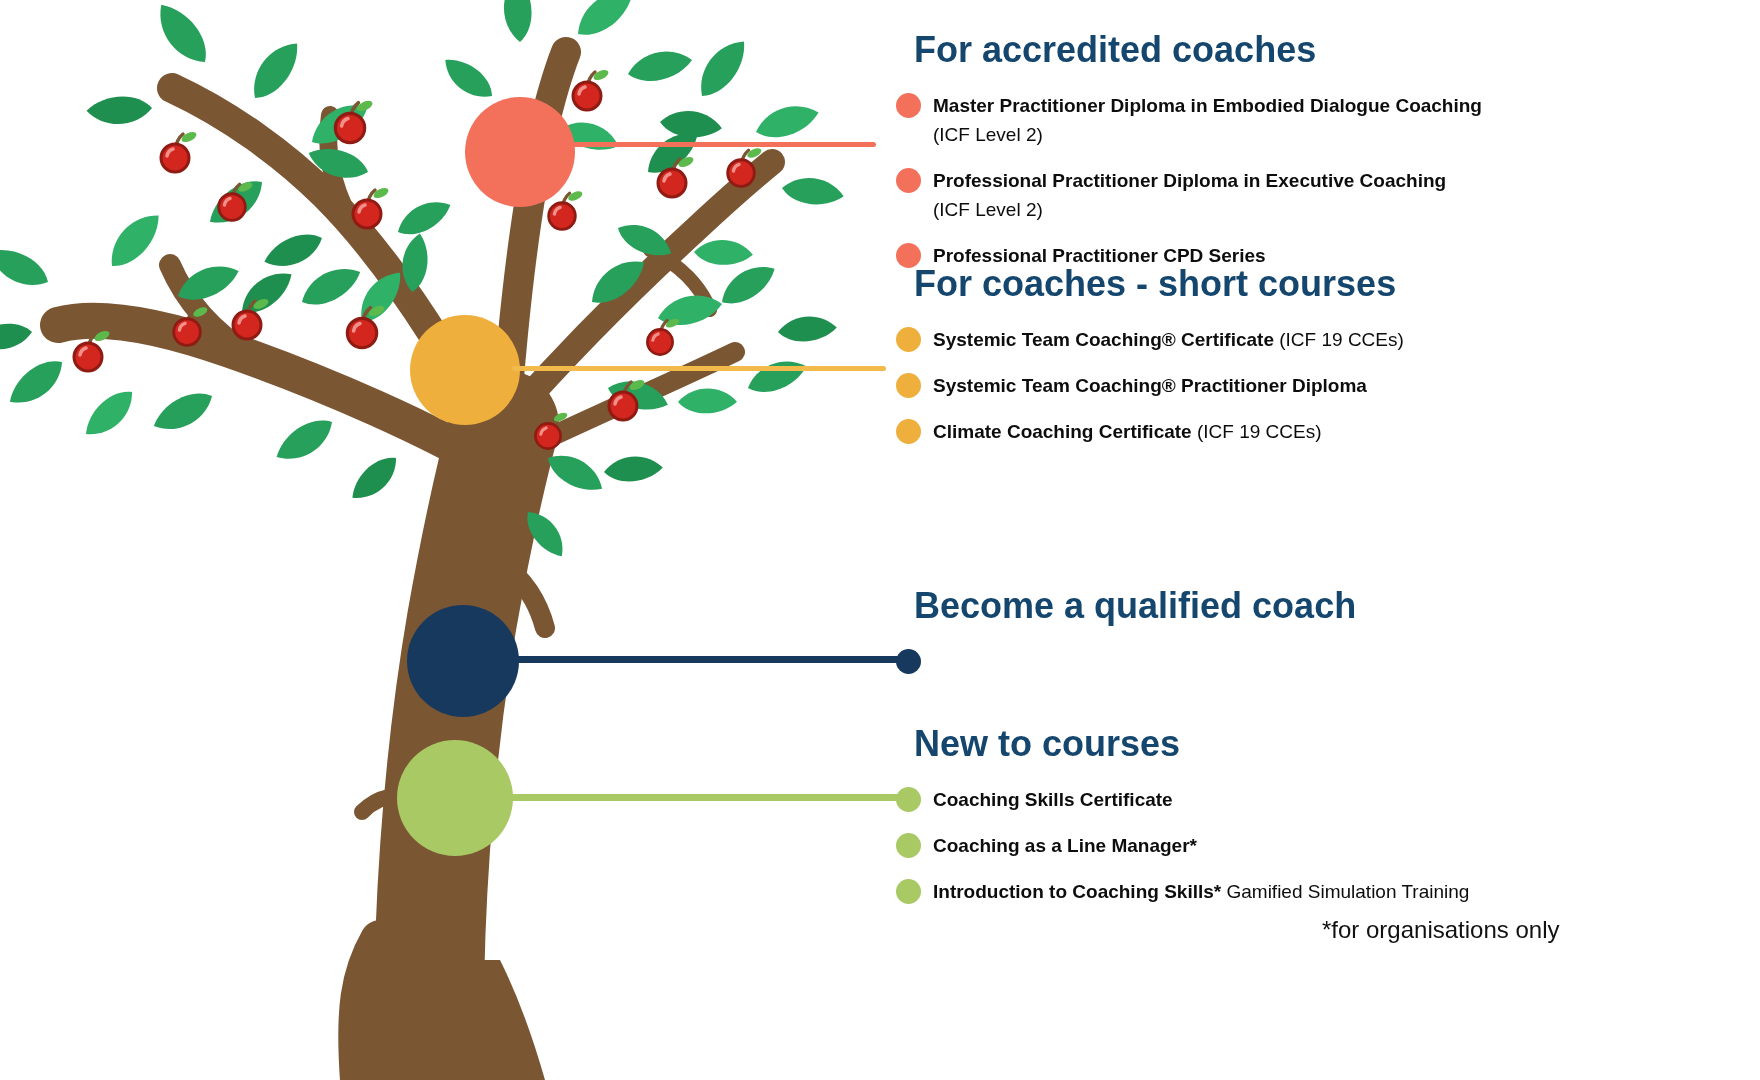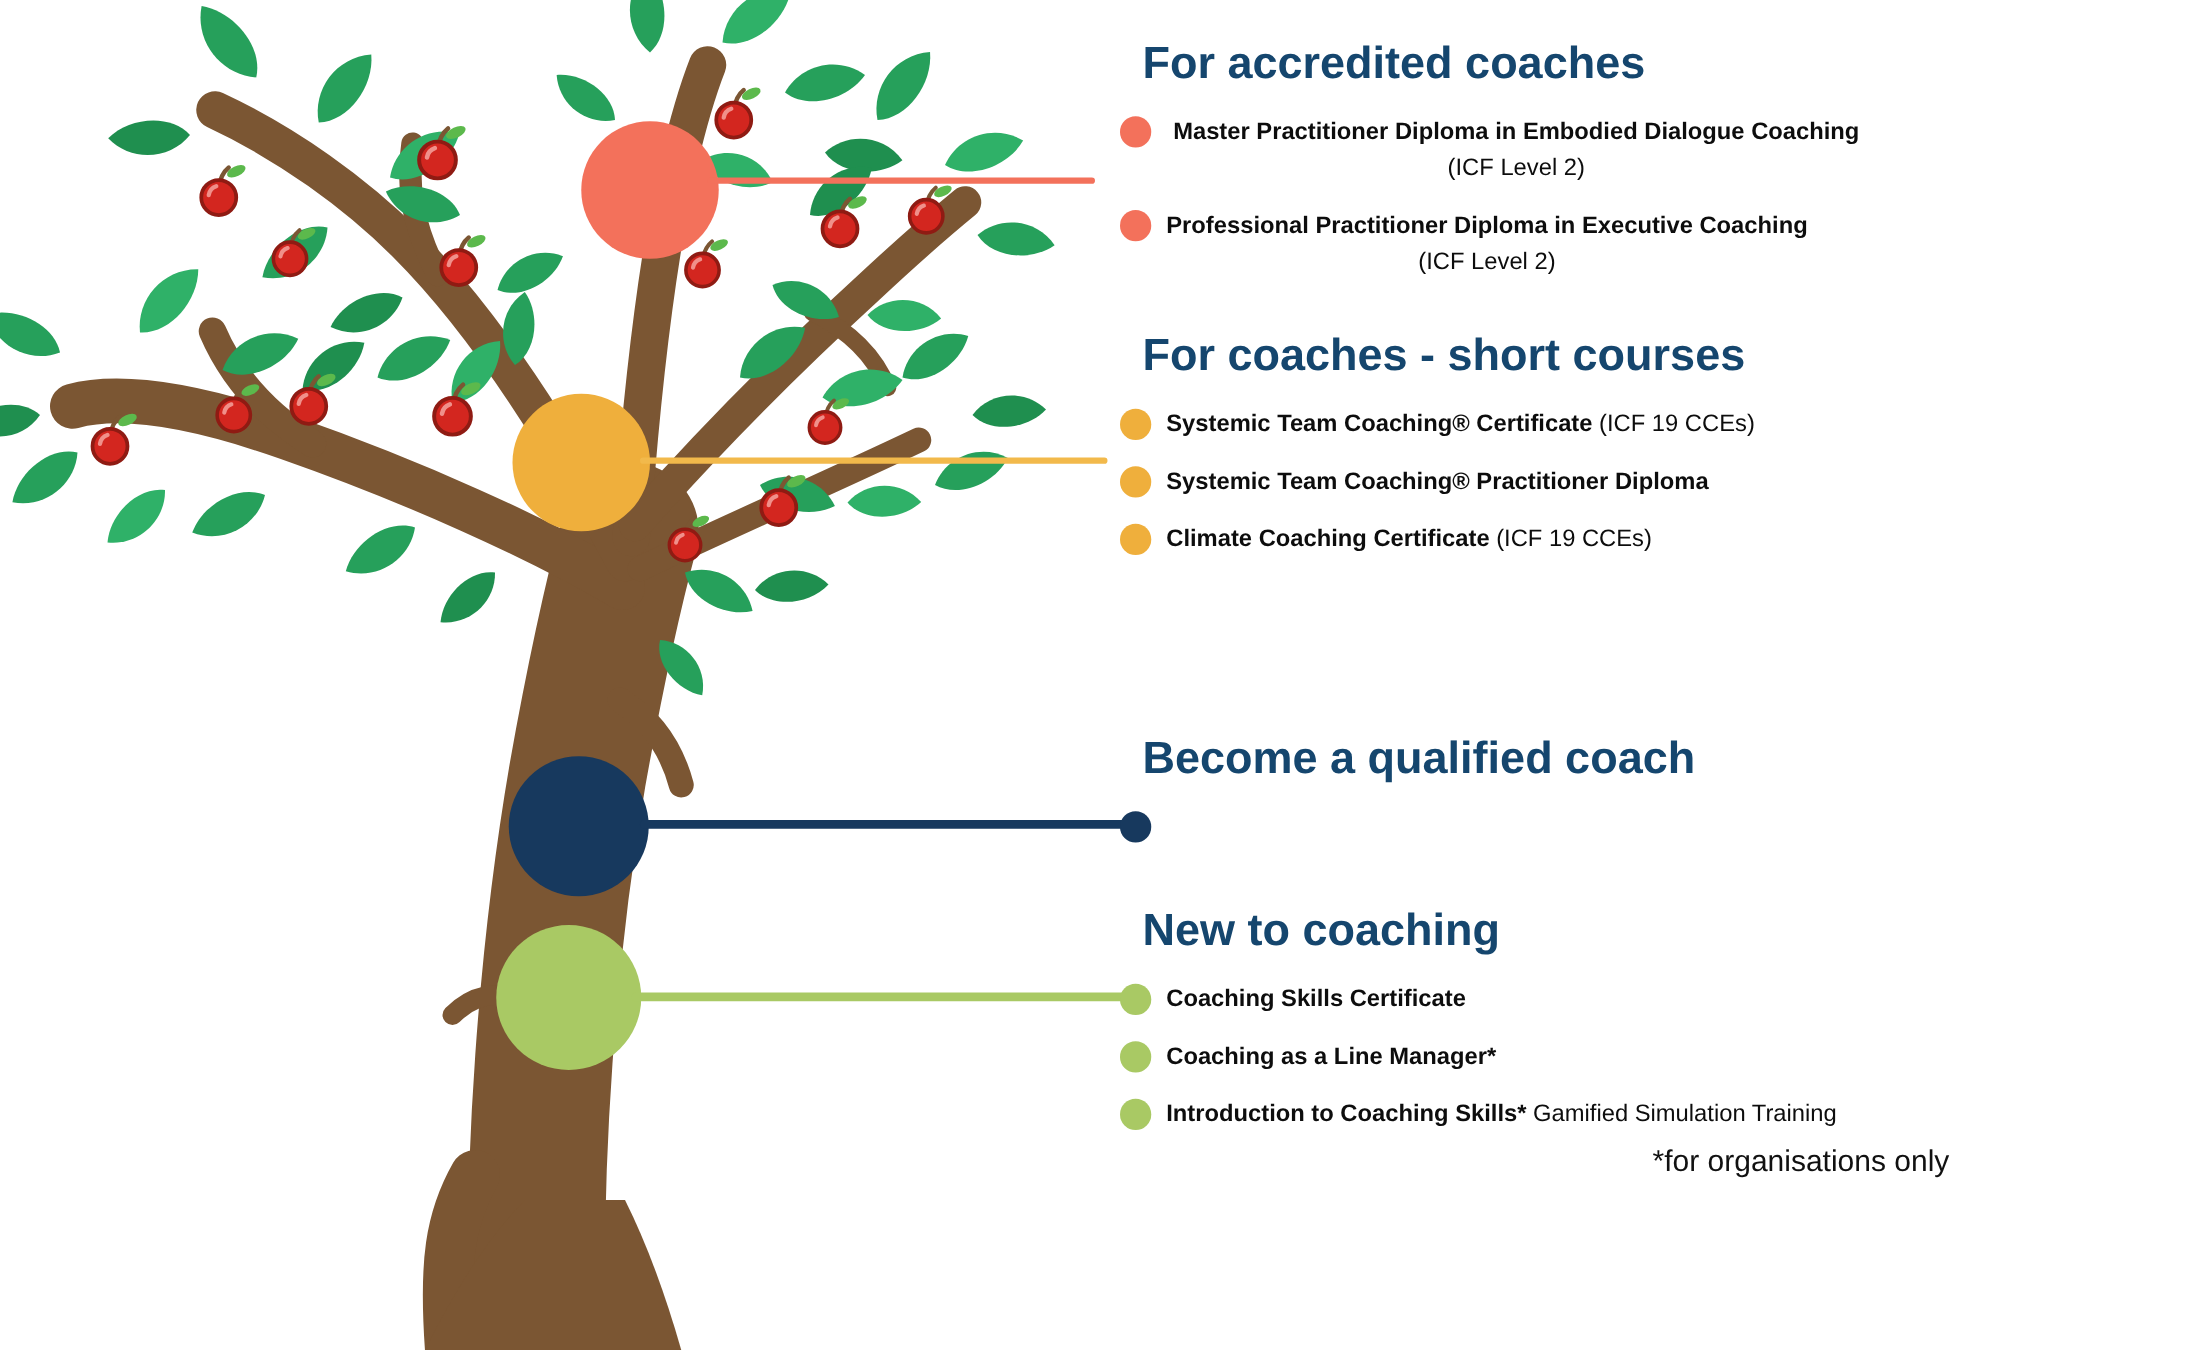--- a/index.html
+++ b/index.html
@@ -21,21 +21,21 @@
   #section-accredited { top: 28px; }
   #section-short      { top: 262px; }
   #section-qualified  { top: 584px; }
   #section-new        { top: 722px; }
 
   .section-title {
     margin: 0 0 0 34px; font-size: 36px; line-height: 44px;
     font-weight: bold; color: #15466E;
   }
   .items { margin-top: 19px; display: flex; flex-direction: column; gap: 17px; }
-  .item { display: flex; align-items: flex-start; padding-left: 16px; text-align: center; }
+  .item { display: flex; align-items: flex-start; padding-left: 16px; }
   .dot { flex: 0 0 auto; width: 25px; height: 25px; border-radius: 50%; margin: 2px 12px 0 0; }
   .dot.coral { background: #F3715B; }
   .dot.gold  { background: #EFAF3C; }
   .dot.navy  { background: #17395E; }
   .dot.green { background: #A9C964; }
   .item-text { font-size: 19px; line-height: 29px; color: #0d0d0d; max-width: 585px; }
   .item-text b { font-weight: bold; }
   .w560 { max-width: 560px; }
   .w600 { max-width: 600px; }
   .block-reg .reg { display: block; }
@@ -155,20 +155,24 @@
     <h2 class="section-title">For accredited coaches</h2>
     <div class="items">
       <div class="item">
         <span class="dot coral"></span>
         <span class="item-text w560"><b>Master Practitioner Diploma in Embodied Dialogue Coaching</b><span class="reg"> (ICF Level 2)</span></span>
       </div>
       <div class="item">
         <span class="dot coral"></span>
         <span class="item-text w600 block-reg"><b>Professional Practitioner Diploma in Executive Coaching</b><span class="reg">(ICF Level 2)</span></span>
       </div>
+      <div class="item">
+        <span class="dot coral"></span>
+        <span class="item-text"><b>Professional Practitioner CPD Series</b><span class="reg"></span></span>
+      </div>
     </div>
   </section>
 
   <section class="section" id="section-short">
     <h2 class="section-title">For coaches - short courses</h2>
     <div class="items">
       <div class="item">
         <span class="dot gold"></span>
         <span class="item-text"><b>Systemic Team Coaching® Certificate</b><span class="reg"> (ICF 19 CCEs)</span></span>
       </div>
@@ -186,21 +190,21 @@
   <section class="section" id="section-qualified">
     <h2 class="section-title">Become a qualified coach</h2>
     <div class="items">
       <div class="item">
         <span class="dot navy"></span>
       </div>
     </div>
   </section>
 
   <section class="section" id="section-new">
-    <h2 class="section-title">New to coaching</h2>
+    <h2 class="section-title">New to courses</h2>
     <div class="items">
       <div class="item">
         <span class="dot green"></span>
         <span class="item-text"><b>Coaching Skills Certificate</b><span class="reg"></span></span>
       </div>
       <div class="item">
         <span class="dot green"></span>
         <span class="item-text"><b>Coaching as a Line Manager*</b><span class="reg"></span></span>
       </div>
       <div class="item">

